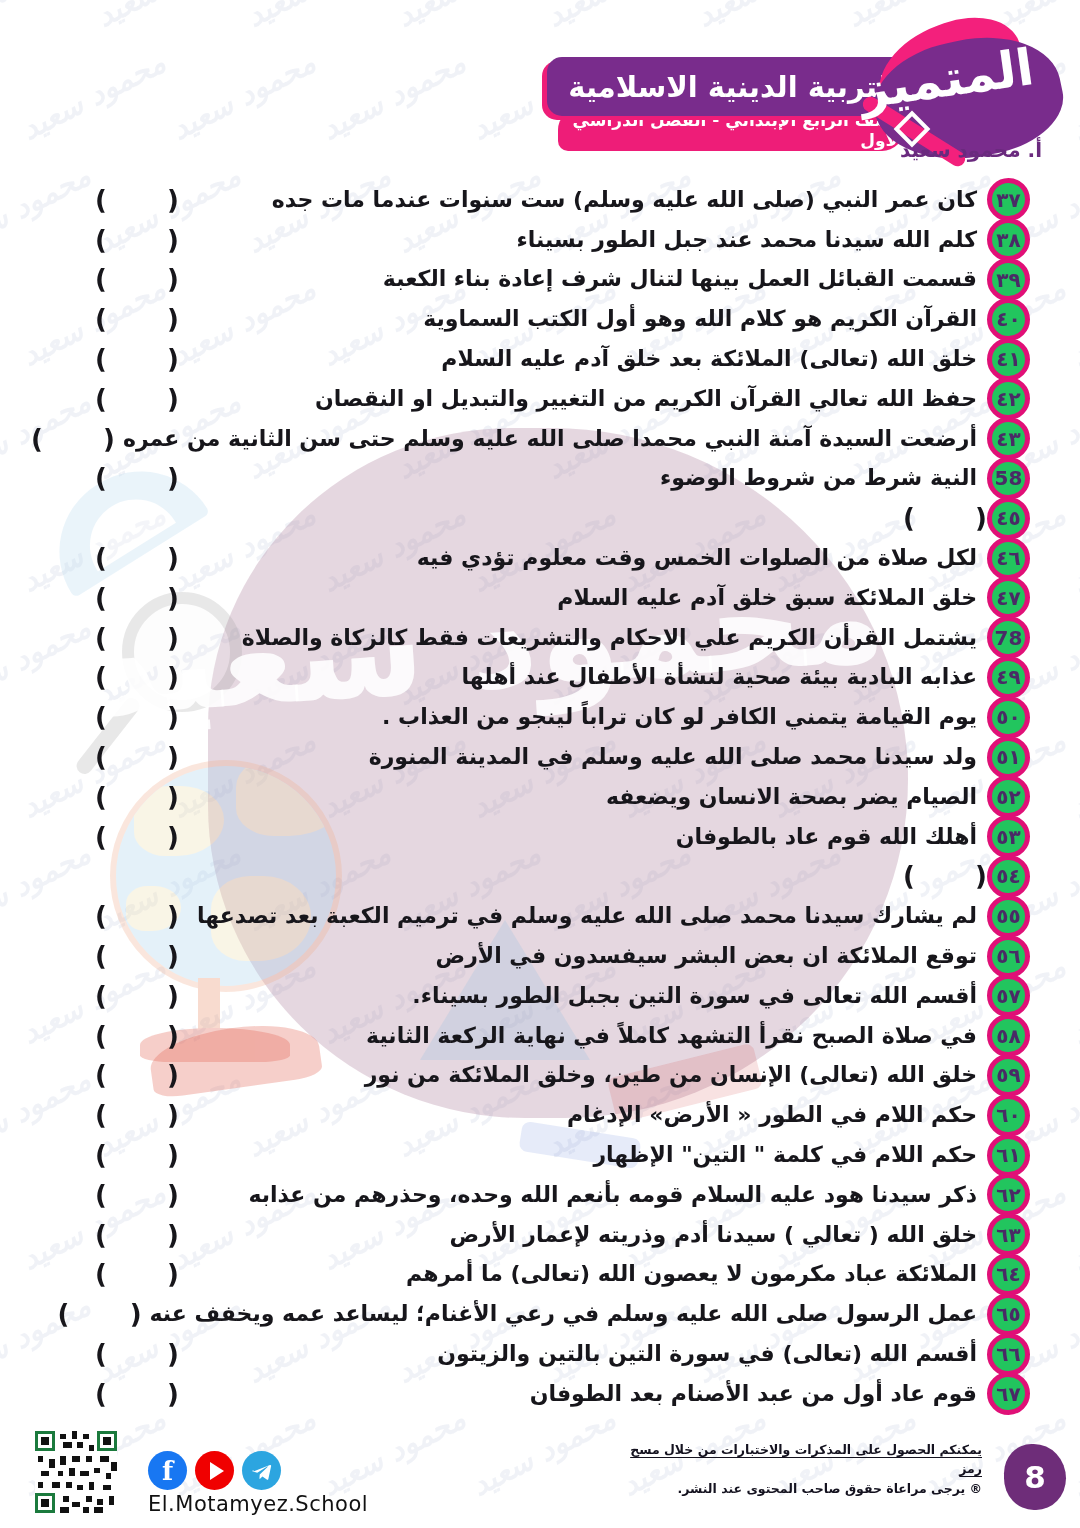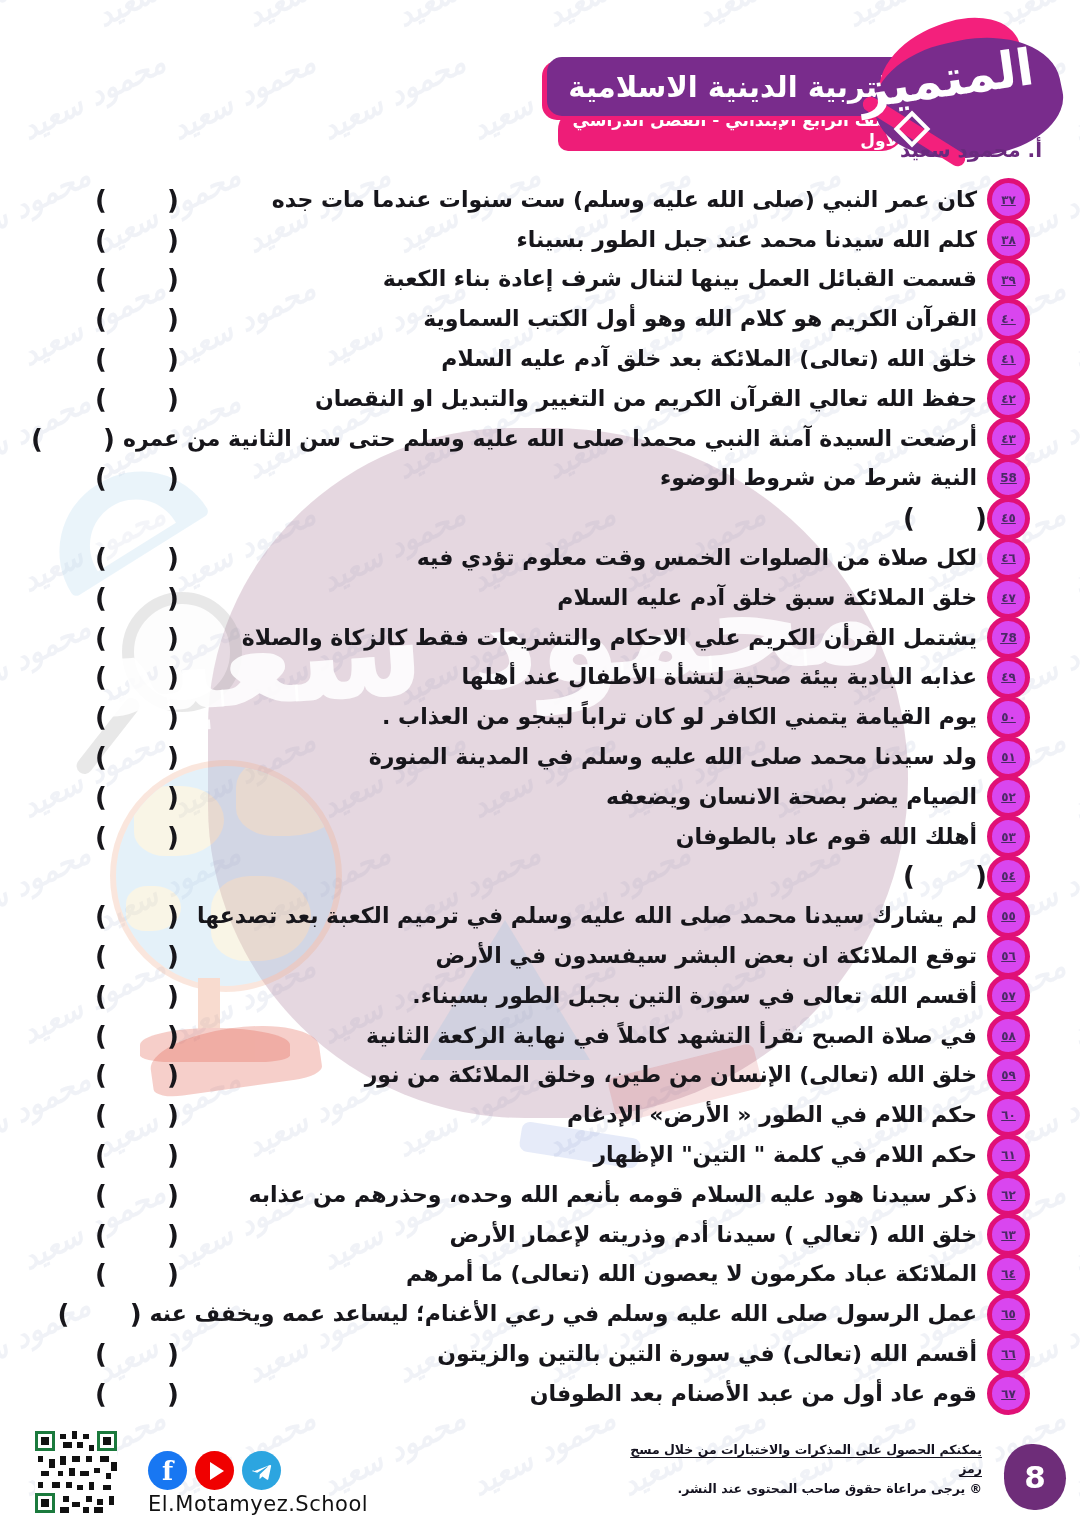--- a/index.html
+++ b/index.html
@@ -78,22 +78,22 @@
     border:4px solid #fff;transform:rotate(45deg);}
   .logo .logo-text{position:absolute;right:34px;top:44px;color:#fff;font-size:50px;font-weight:700;
     transform:rotate(-8deg);white-space:nowrap;}
   .logo .teacher{position:absolute;right:26px;top:132px;color:#6a2a7e;font-size:20px;font-weight:700;
     white-space:nowrap;}
   
   .questions{position:absolute;top:180px;right:50px;left:95px;z-index:3;}
   .q-row{display:flex;direction:rtl;align-items:center;height:39.8px;}
   .q-num{
     flex:0 0 auto;width:33px;height:33px;border:5px solid #e01077;border-radius:50%;
-    background:#d946ef;color:#4a2a66;font-size:12px;font-weight:700;
-    display:flex;align-items:center;justify-content:center;line-height:1;text-decoration:underline;
+    background:#22c55e;color:#4a2a66;font-size:20px;font-weight:700;
+    display:flex;align-items:center;justify-content:center;line-height:1;
   }
   .q-text{
     flex:1 1 auto;margin:0 10px 0 8px;text-align:right;
     font-size:22px;font-weight:700;color:#17161b;white-space:nowrap;line-height:1.1;
   }
   .q-answer{
     flex:0 0 auto;width:84px;display:flex;direction:ltr;justify-content:space-between;
     font-size:26px;font-weight:700;color:#17161b;line-height:1;
   }
   

